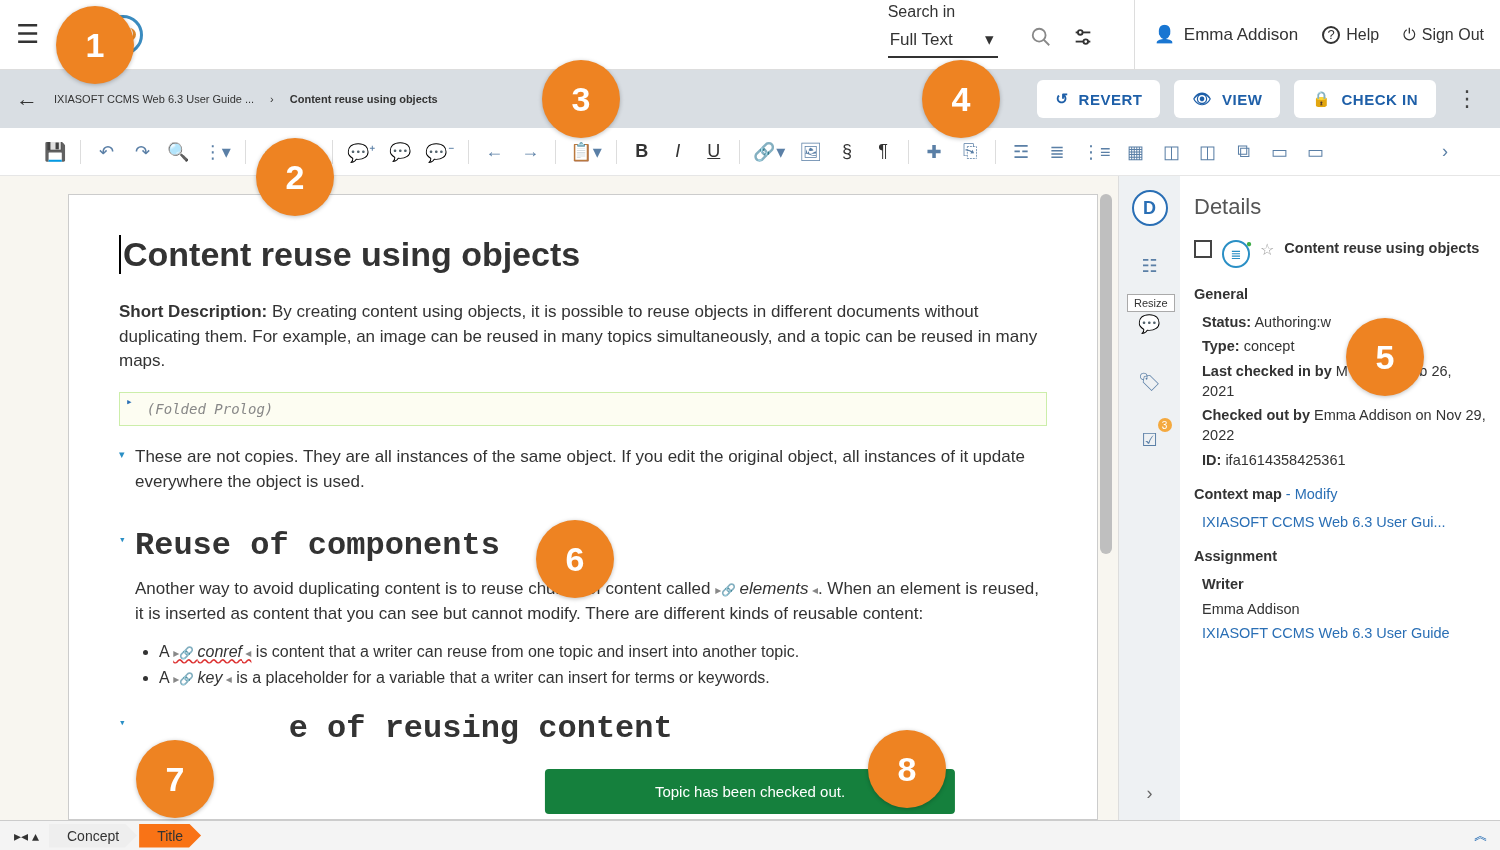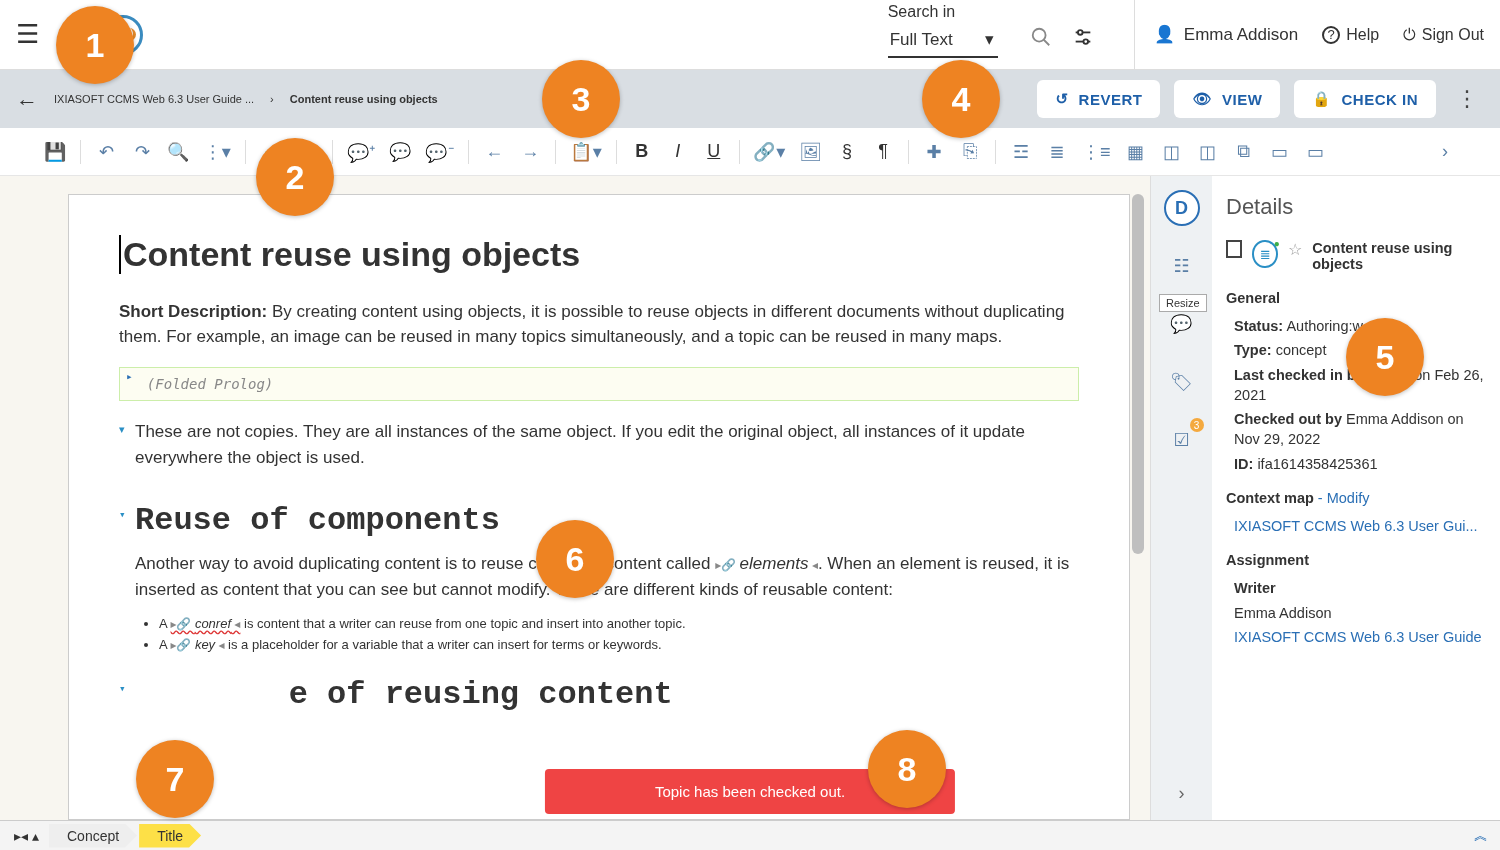--- a/index.html
+++ b/index.html
@@ -50,54 +50,54 @@
 .sd-text { font-size:17px; line-height:1.45; }
 .prolog-box { background:#fdfdf2; border:1px solid #cea; padding:8px 10px; font-family:monospace; color:#888; font-style:italic; margin:18px 0; position:relative; }
 .prolog-box::before { content:"▸"; position:absolute; left:6px; top:2px; color:#2a6fb5; font-style:normal; font-size:11px;}
 .para { font-size:17px; line-height:1.5; margin:12px 0; position:relative; padding-left:16px;}
 .para.collapser::before { content:"▾"; position:absolute; left:0; top:2px; color:#2a8fc5; font-size:11px; }
 .h2sec { font-size:32px; font-weight:bold; margin:32px 0 10px; position:relative; padding-left:16px;font-family:Liberation Mono, monospace;}
 .h2sec::before { content:"▾"; position:absolute; left:0; top:6px; color:#2a8fc5; font-size:11px; }
 .link-chip { font-style:italic; color:#333; }
 .link-chip::before { content:"▸🔗 "; font-style:normal; font-size:12px; color:#888;}
 .link-chip::after { content:" ◂"; font-style:normal; font-size:12px; color:#888;}
-ul.blist { margin:6px 0 6px 40px; font-size:13px; line-height:1.6;}
+ul.blist { margin:6px 0 6px 40px; font-size:16px; line-height:1.6;}
 .squiggle { text-decoration: underline wavy #d33; }
 .scroll-stub { position:absolute; right:6px; top:18px; width:12px; height:360px; background:#bfbfbf; border-radius:6px; }
 
 
 .right-rail { width:62px; background:#eef1f3; display:flex; flex-direction:column; align-items:center; padding-top:14px; gap:22px; border-left:1px solid #ddd; position:relative;}
 .rail-icon { width:36px; height:36px; display:flex; align-items:center; justify-content:center; border-radius:50%; cursor:pointer; font-size:18px; color:#5a7fa6; position:relative;}
 .rail-icon.active { background:#fff; border:2px solid #2a6fb5; color:#2a6fb5; font-weight:bold;}
 .rail-tooltip { position:absolute; top:118px; left:8px; background:#fff; border:1px solid #aaa; font-size:11px; padding:2px 6px; }
 .rail-badge { position:absolute; top:-4px; right:-4px; background:#f4a93e; color:#fff; font-size:10px; width:14px; height:14px; border-radius:50%; display:flex; align-items:center; justify-content:center;}
 .rail-expand { margin-top:auto; margin-bottom:16px; font-size:18px; color:#666; cursor:pointer;}
 
-.details-pane { width:288px; padding:18px 14px; overflow-y:auto; font-size:14.5px; }
+.details-pane { width:320px; padding:18px 14px; overflow-y:auto; font-size:14.5px; }
 .details-title { font-size:22px; color:#555; margin-bottom:20px; }
 .obj-header { display:flex; align-items:flex-start; gap:10px; margin-bottom:18px; }
 .obj-check { width:18px; height:18px; border:2px solid #444; cursor:pointer;}
 .obj-type-icon { width:28px; height:28px; border:2px solid #2a8fc5; border-radius:50%; color:#2a8fc5; display:flex; align-items:center; justify-content:center; font-size:13px; position:relative;}
 .obj-type-icon::after{content:"●"; position:absolute; top:-4px; right:-4px; color:#3fae4a; font-size:10px;}
 .obj-star { color:#999; font-size:16px; cursor:pointer;}
 .obj-title { font-weight:bold; }
 .sec-head { font-weight:bold; margin:6px 0 10px; }
 .kv { margin:4px 0; line-height:1.4;}
 .kv b { font-weight:bold; }
 .linkish { color:#2a6fb5; cursor:pointer; }
 
 
 .status-bar { height:30px; background:#f4f4f4; border-top:1px solid #ccc; display:flex; align-items:center; font-size:14px; position:relative;}
 .status-left { display:flex; align-items:center; gap:2px; padding-left:6px;}
 .status-chip { padding:4px 18px; background:#eee; clip-path: polygon(0 0, calc(100% - 12px) 0, 100% 50%, calc(100% - 12px) 100%, 0 100%); }
-.status-chip.active { background:#fde047; }
+.status-chip.active { background:#f97316; }
 .status-right { margin-left:auto; padding-right:12px; color:#2a6fb5; cursor:pointer; font-size:14px;}
 
 
-.toast { position:absolute; bottom:36px; left:50%; transform:translateX(-50%); background:#ef4444; color:#fff; padding:14px 110px; border-radius:4px; font-size:15px;}
+.toast { position:absolute; bottom:36px; left:50%; transform:translateX(-50%); background:#15803d; color:#fff; padding:14px 110px; border-radius:4px; font-size:15px;}
 
 
 .callout { position:absolute; width:78px; height:78px; background:#ee8322; border-radius:50%; color:#fff; font-size:34px; font-weight:bold; display:flex; align-items:center; justify-content:center; z-index:50; box-shadow:0 1px 4px rgba(0,0,0,.25);}
 .c1{top:6px; left:56px;} .c2{top:138px; left:256px;} .c3{top:60px; left:542px;} .c4{top:60px; left:922px;}
 .c5{top:318px; left:1346px;} .c6{top:520px; left:536px;} .c7{top:740px; left:136px;} .c8{top:730px; left:868px;}
 </style>
 </head>
 <body>
 
 <div class="header">

